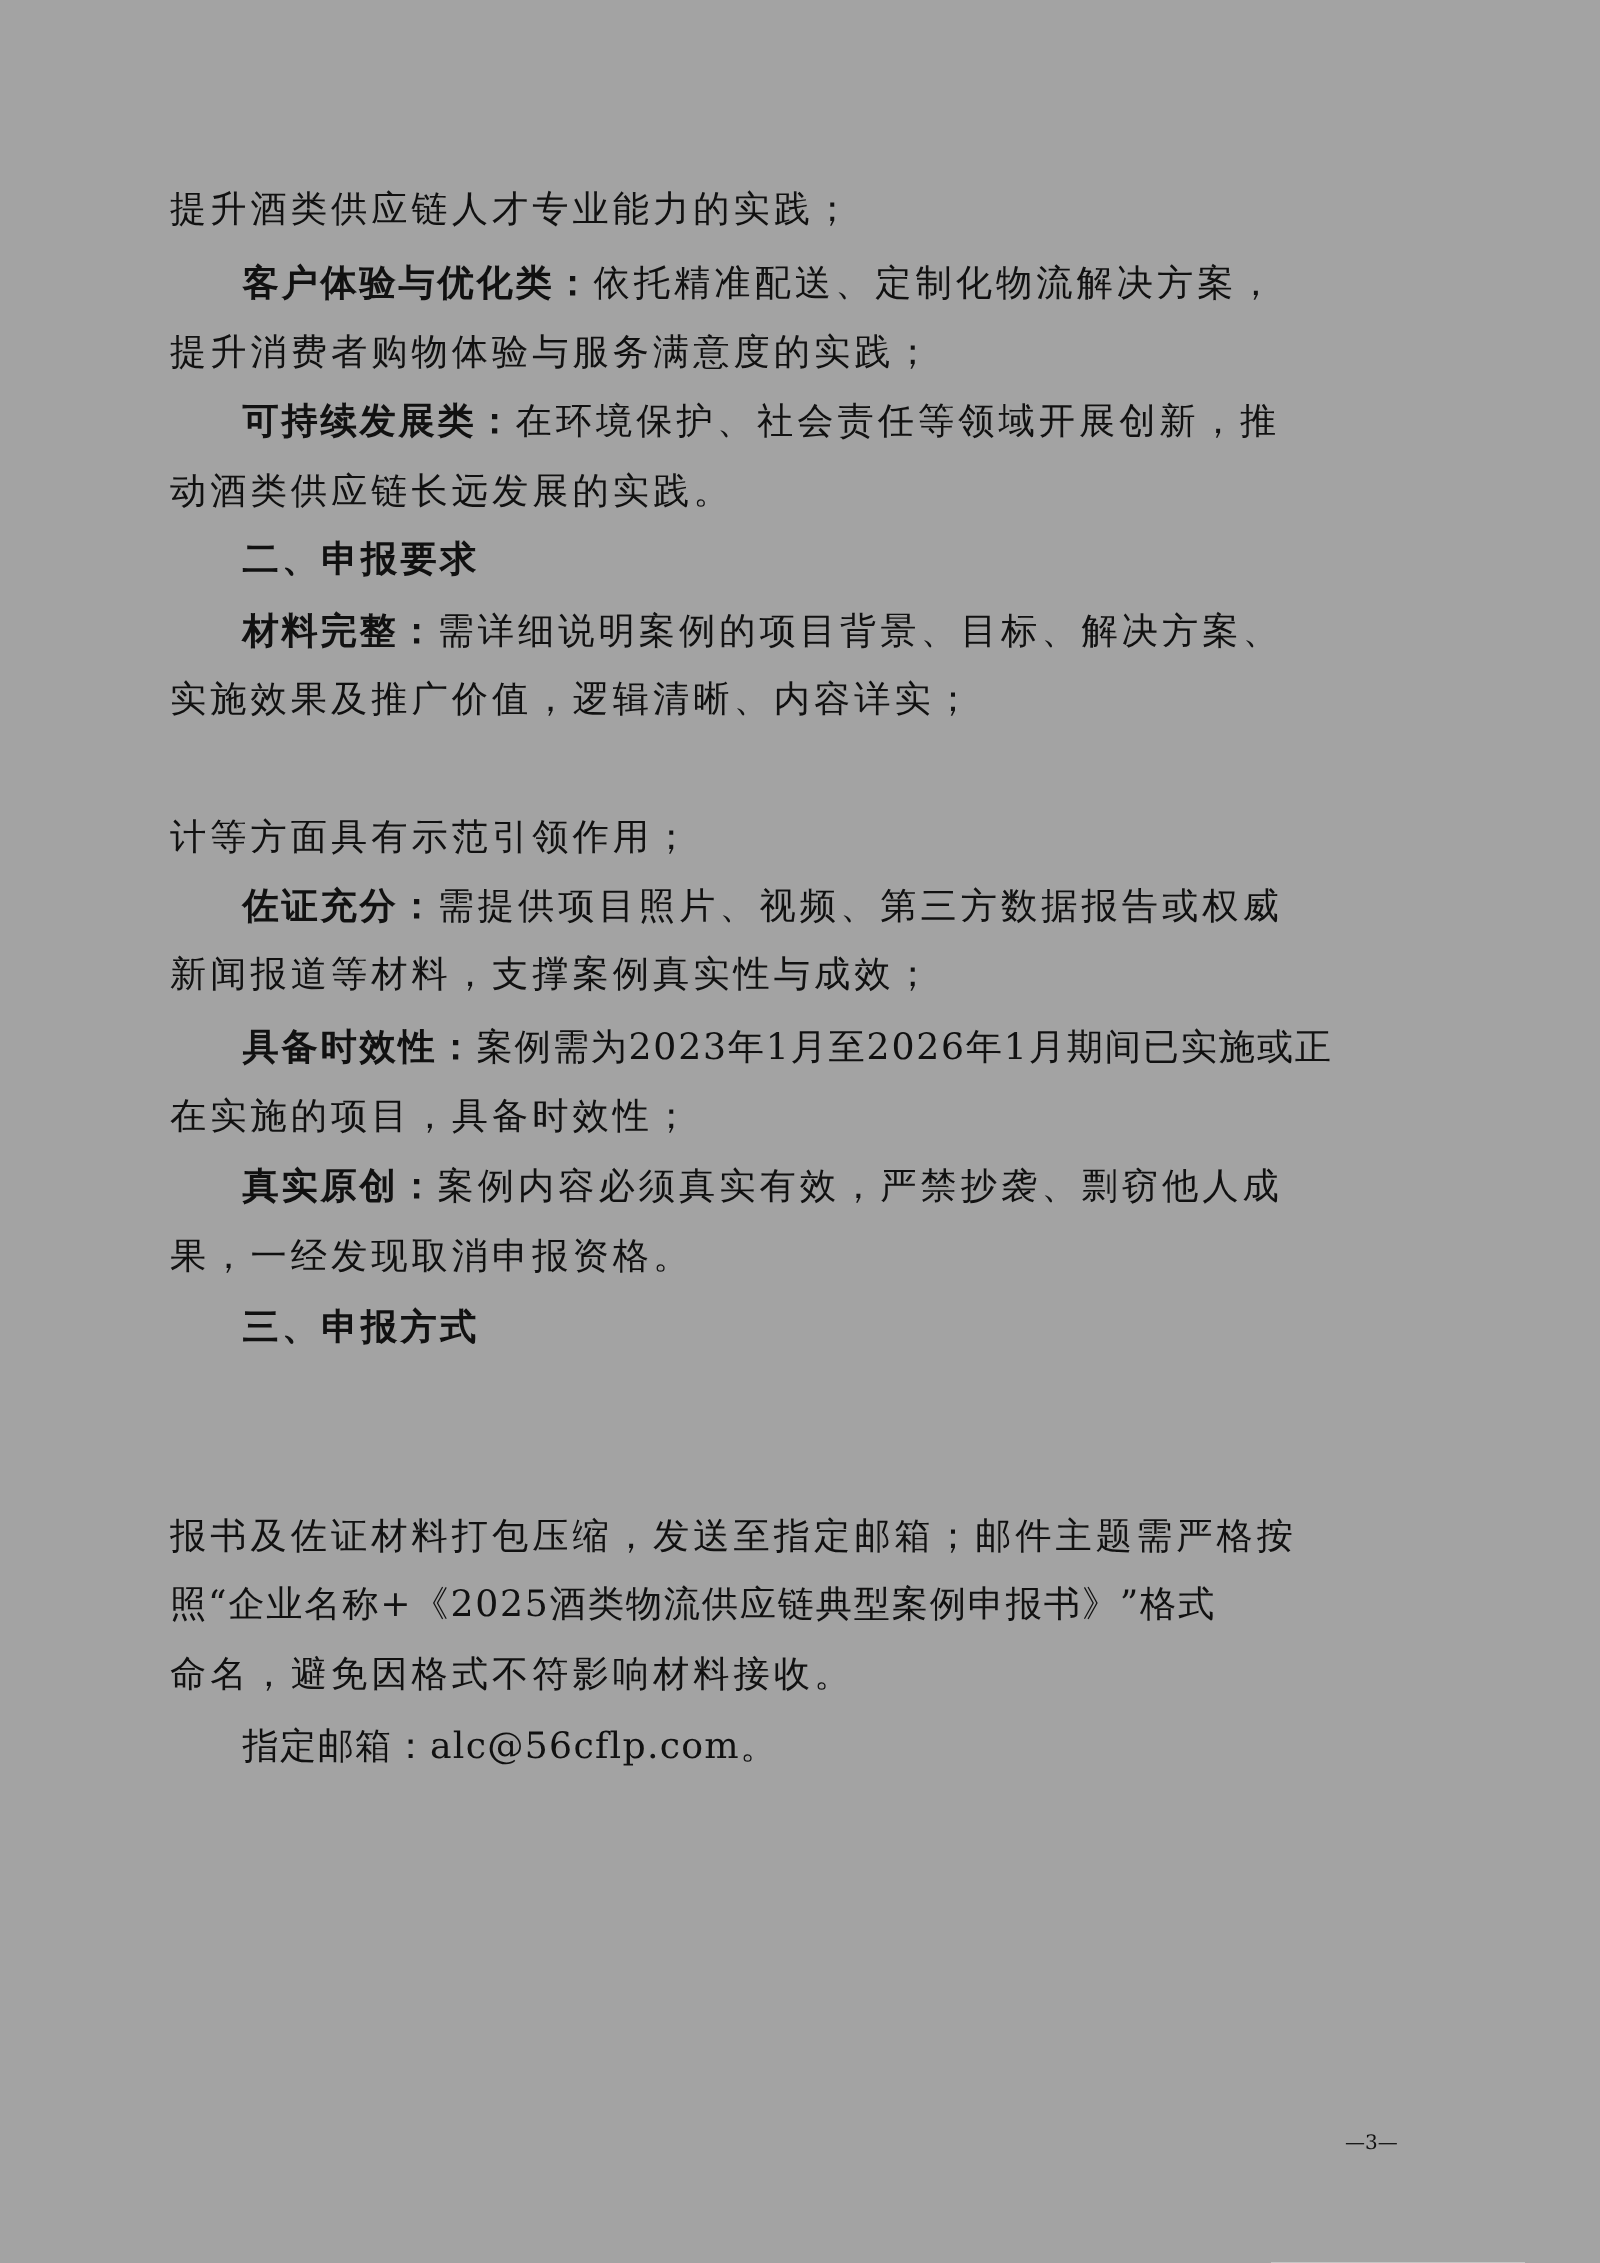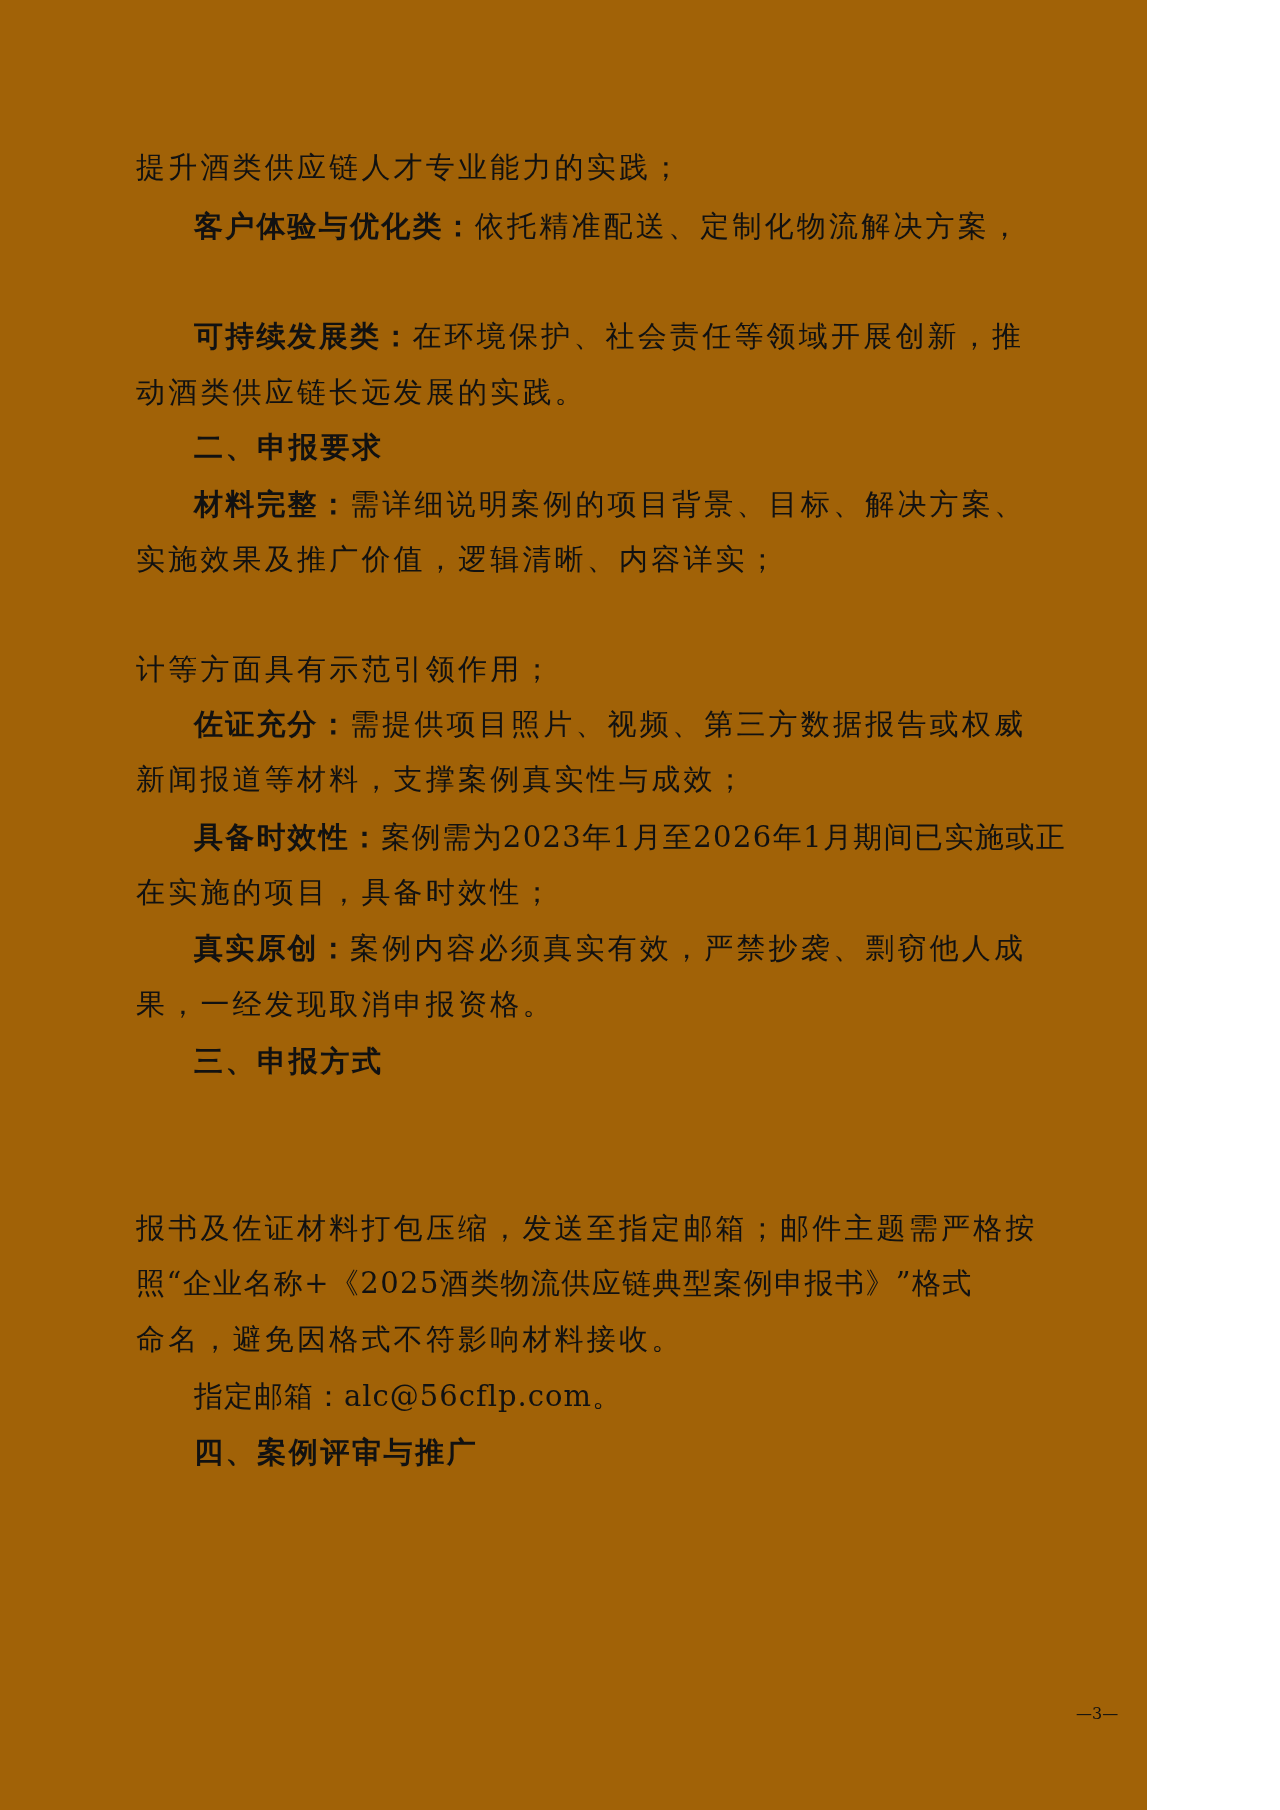--- a/index.html
+++ b/index.html
@@ -1,17 +1,17 @@
 <!DOCTYPE html>
 <html><head>
 <meta charset="utf-8">
 <style>
   html, body { margin: 0; padding: 0; background: #ffffff; }
   body { width: 1280px; height: 1810px; position: relative; overflow: hidden; }
-  .page { position: absolute; left: 0; top: 0; width: 1147px; height: 1810px; background: #a16207; }
+  .page { position: absolute; left: 0; top: 0; width: 1280px; height: 1810px; background: #a3a3a3; }
   .line {
     position: absolute;
     left: 136px;
     width: 1010px;
     height: 56px;
     line-height: 56px;
     font-family: "DejaVu Serif", "Liberation Serif", serif;
     font-size: 29px;
     letter-spacing: 3.2px;
     color: #111;
@@ -27,20 +27,21 @@
 </style>
 </head>
 <body>
 
 <div class="page">
 
   <div class="line" style="top:139px"><span>提升酒类供应链人才专业能力的实践；</span></div>
 
   <div class="line indent" style="top:198px"><span class="bold">客户体验与优化类：</span><span>依托精准配送、定制化物流解决方案，</span></div>
 
+  <div class="line" style="top:253px"><span>提升消费者购物体验与服务满意度的实践；</span></div>
 
   <div class="line indent" style="top:308px"><span class="bold">可持续发展类：</span><span>在环境保护、社会责任等领域开展创新，推</span></div>
 
   <div class="line" style="top:364px"><span>动酒类供应链长远发展的实践。</span></div>
 
   <div class="line indent heading" style="top:419px">二、申报要求</div>
 
   <div class="line" style="top:531px"><span>实施效果及推广价值，逻辑清晰、内容详实；</span></div>
 
   <div class="line indent" style="top:476px"><span class="bold">材料完整：</span><span>需详细说明案例的项目背景、目标、解决方案、</span></div>
@@ -65,16 +66,15 @@
 
 
   <div class="line" style="top:1200px"><span>报书及佐证材料打包压缩，发送至指定邮箱；邮件主题需严格按</span></div>
 
   <div class="line" style="top:1255px; letter-spacing:1.4px"><span>照“企业名称+《2025酒类物流供应链典型案例申报书》”格式</span></div>
 
   <div class="line" style="top:1311px"><span>命名，避免因格式不符影响材料接收。</span></div>
 
   <div class="line indent" style="top:1368px; letter-spacing:1px"><span>指定邮箱：alc@56cflp.com。</span></div>
 
-  <div class="line indent heading" style="top:1424px">四、案例评审与推广</div>
 
   <div class="pagenum">—3—</div>
 </div>
 
 </body></html>

